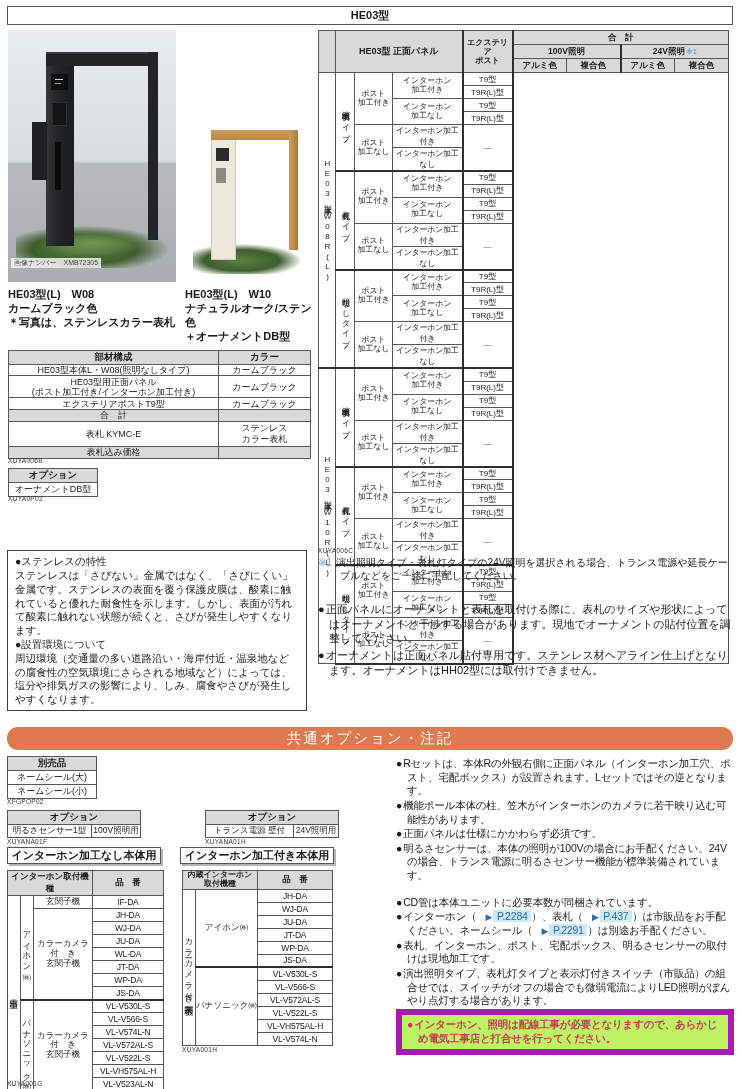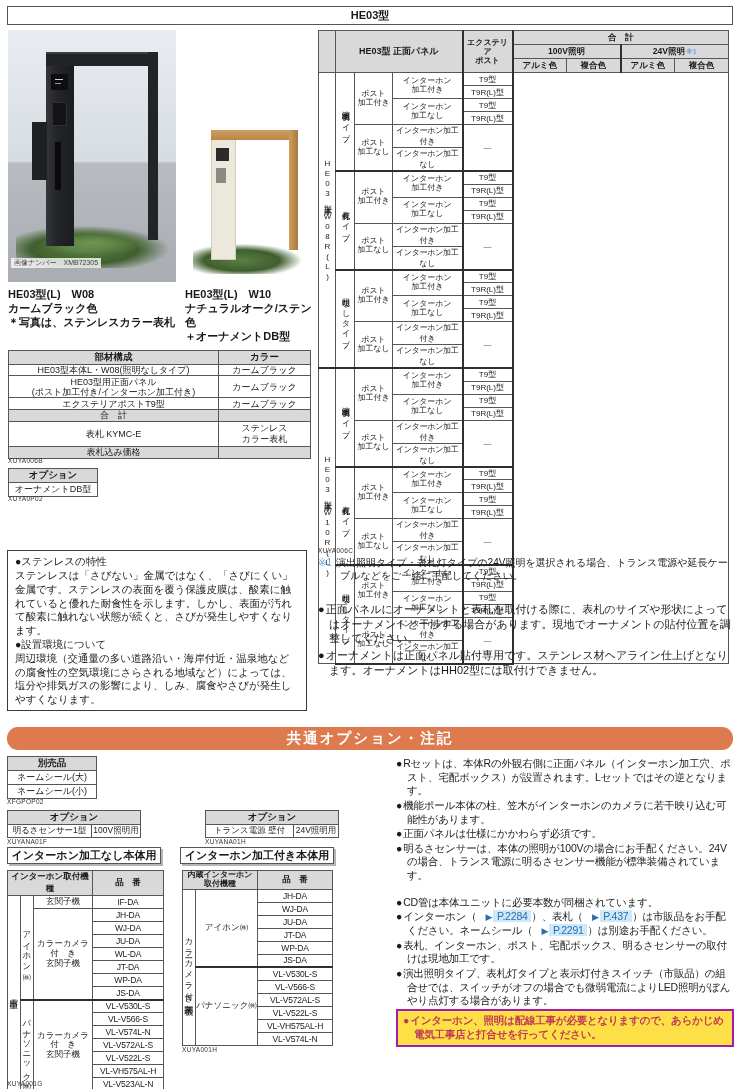--- a/index.html
+++ b/index.html
@@ -72,21 +72,21 @@
   
   #mid-notes{left:318px;top:556px;width:418px;}
   .starnote{padding-left:22px;text-indent:-22px;font-size:10px;line-height:1.32;}
   .star{color:#68a3d8;margin-right:4px;}
   #mid-bullets .bullet{font-size:11px;line-height:1.3;margin-bottom:3px;}
   .bullet{padding-left:11px;text-indent:-11px;margin-bottom:1px;}
   .bm{margin-right:1px;}
 
   
   #banner{left:7px;top:727px;width:726px;height:23px;background:#dd7a4e;border-radius:11px;
-          color:#fff;font-size:14.5px;font-weight:bold;letter-spacing:2px;
+          color:#fff;font-size:14.5px;font-weight:normal;letter-spacing:2px;
           text-align:center;line-height:23px;}
 
   
   .st th{height:12px;font-size:9.5px;}
   .st td{height:12px;font-size:8.5px;}
   #sep-sale{left:7px;top:756px;width:90px;}
   #sep-sale td{font-size:9px;}
   #opt-sensor{left:7px;top:810px;width:133px;}
   #opt-trans{left:205px;top:810px;width:133px;}
 
@@ -111,21 +111,21 @@
   .outer{font-size:8.5px;}
   .maker{font-size:8px;}
   .hm{font-size:8.5px;}
 
   
   #common-notes{left:396px;top:757px;width:338px;font-size:10.5px;line-height:1.3;letter-spacing:-.2px;}
   #cn-g2{margin-top:13px;}
   .plink{color:#2b6cb0;margin-left:8px;}
   .plink .hl{background:#cdeafb;padding:0 1px;}
   .plink .arrow{margin:0 1px 0 1px;font-size:9px;}
-  #warnbox{border:2px solid #a21caf;background:#fde047;color:#c23a56;
+  #warnbox{border:6px solid #a21caf;background:#bef264;color:#c23a56;
            font-weight:600;padding:3px 5px;}
 </style>
 </head>
 <body>
 
 <div id="root">
 
   <div class="abs" id="title-box">HE03型</div>
 
   <div class="abs photo" id="photo1">

